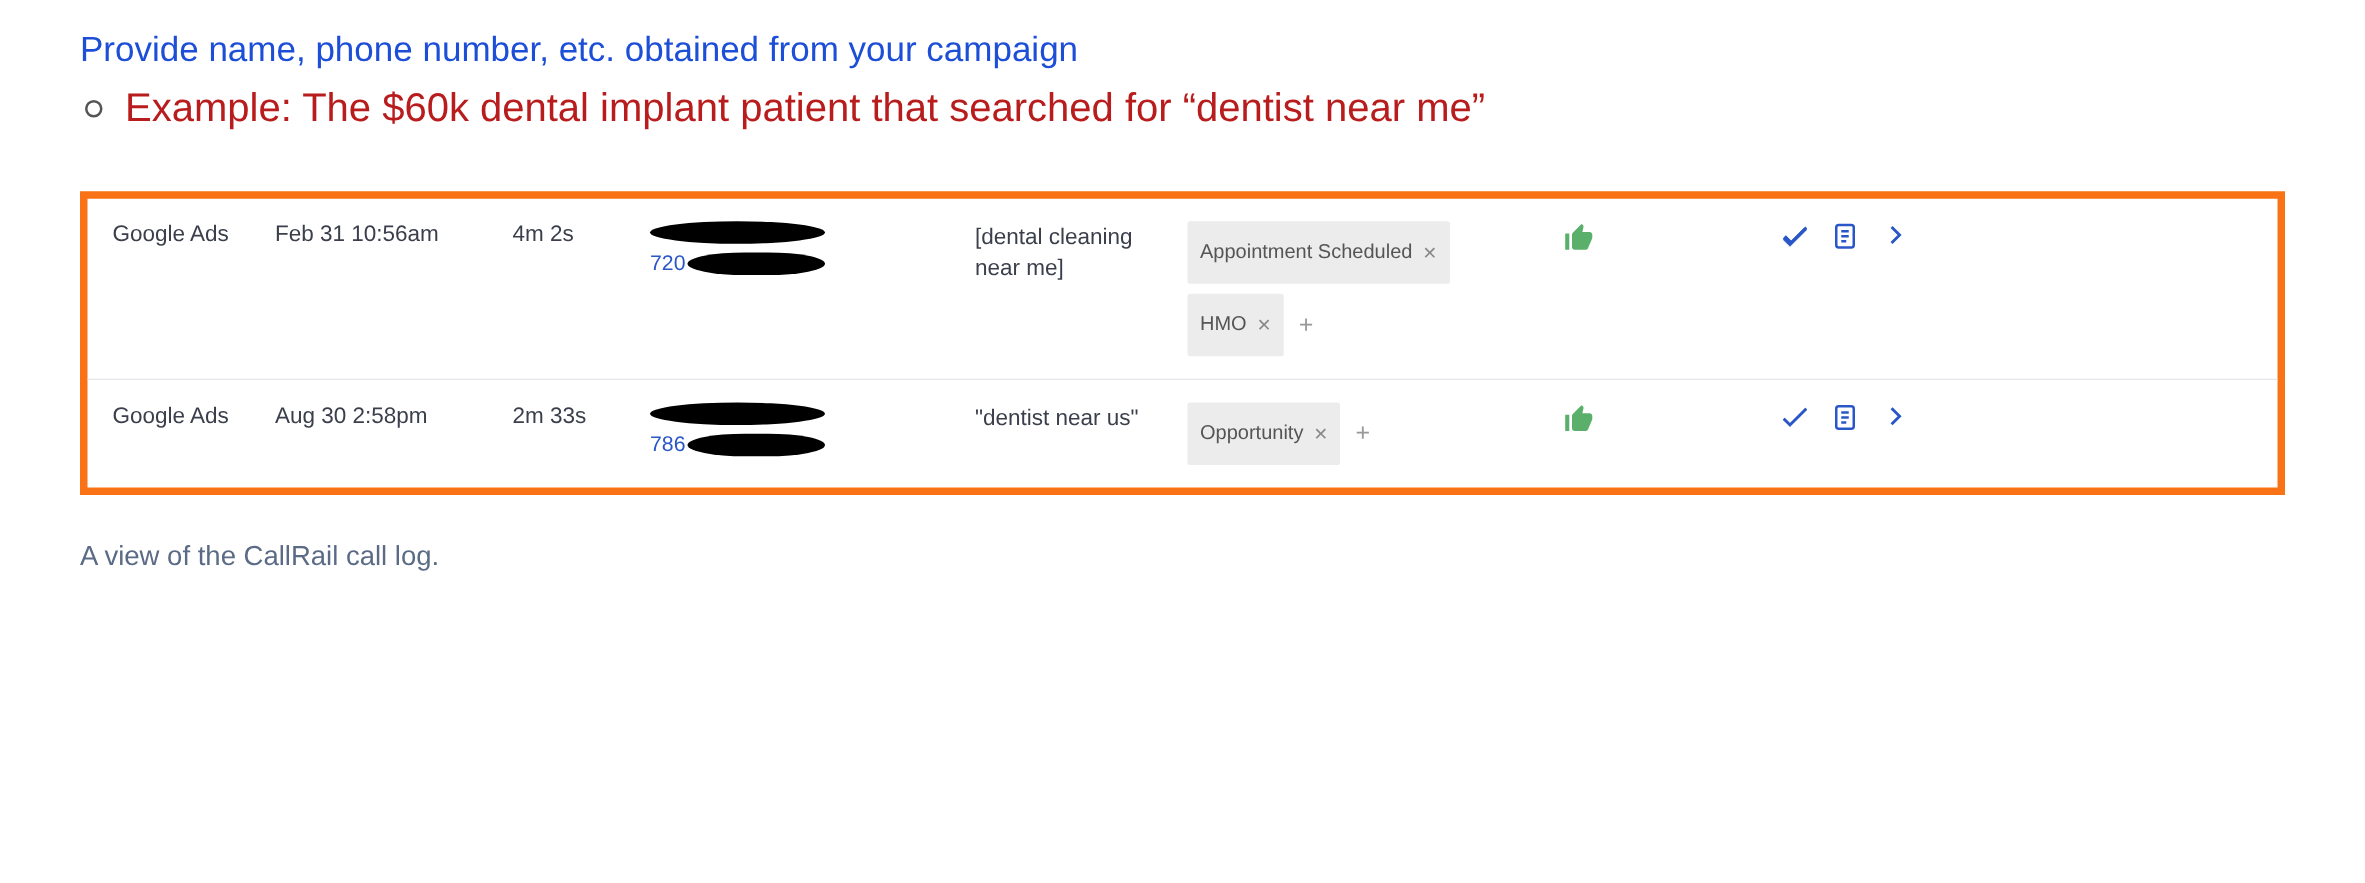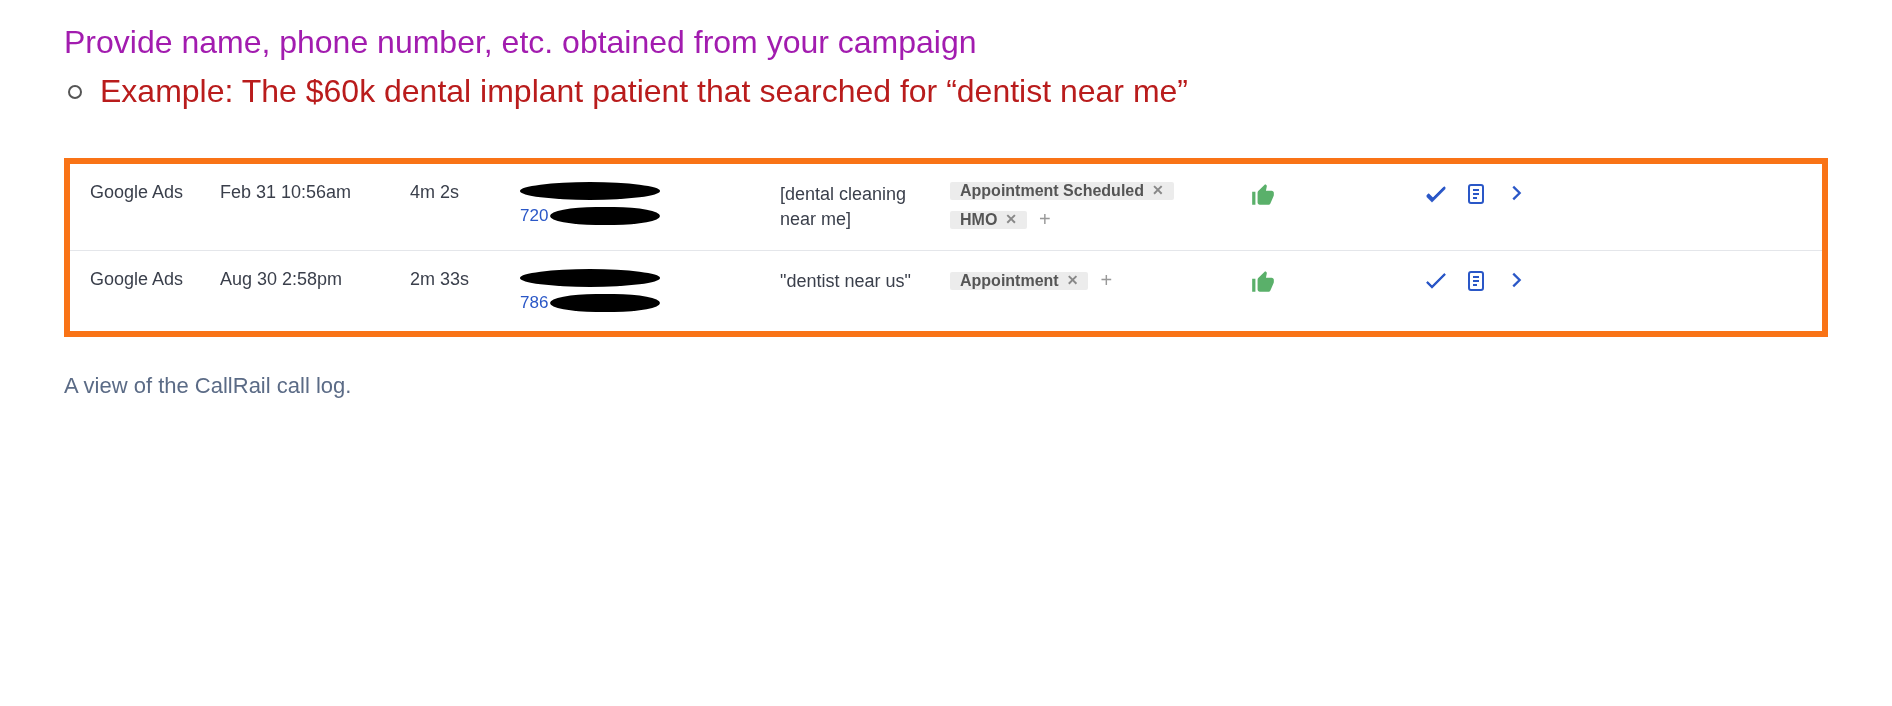--- a/index.html
+++ b/index.html
@@ -5,23 +5,23 @@
   * { box-sizing: border-box; }
   body {
     margin: 0;
     padding: 24px 64px;
     font-family: "Segoe UI", Arial, sans-serif;
     background: #fff;
     color: #222;
     width: 1892px;
   }
   .heading {
-    font-size: 32px;
+    font-size: 28px;
     font-weight: 500;
-    color: #a21caf;
+    color: #1d4ed8;
     margin: 0 0 12px 0;
   }
   .bullet-line {
     display: flex;
     align-items: center;
     gap: 18px;
     margin: 8px 0 48px 4px;
   }
   .bullet-marker {
     width: 14px; height: 14px;
@@ -73,26 +73,25 @@
     display: flex;
     align-items: center;
     gap: 2px;
   }
   .keyword { line-height: 1.4; }
   .tags { display: flex; flex-wrap: wrap; gap: 8px; align-items: center; }
   .tag {
     background: #ececec;
     color: #555;
     font-size: 16px;
-    padding: 0 10px;
+    padding: 16px 10px;
     display: inline-flex;
-    align-items: flex-start;
+    align-items: center;
     gap: 8px;
     border-radius: 2px;
-    font-weight: bold;
   }
   .tag-x { font-size: 14px; color: #888; cursor: pointer; }
   .add-tag {
     color: #999;
     font-size: 20px;
     cursor: pointer;
     padding: 0 4px;
   }
   .thumb-icon { color: #5ab06a; display:flex; align-items:center; }
   .action-icon {
@@ -182,21 +181,21 @@
     <div class="col contact">
       <span class="redact"></span>
       <span class="phone-lead">
         <span>786</span>
           <span class="redact2"></span>
       </span>
     </div>
     <div class="col keyword">"dentist near us"</div>
     <div class="col tags">
       <span class="tag">
-        <span>Appointment</span>
+        <span>Opportunity</span>
         <span class="tag-x">✕</span>
       </span>
       <span class="add-tag">+</span>
     </div>
     <div class="col thumb-icon">
       <svg width="26" height="26" viewBox="0 0 24 24" fill="#5ab06a">
           <path d="M2 21h3V9H2v12zM22 10c0-1.1-.9-2-2-2h-5.3l.8-3.8.03-.32c0-.41-.17-.79-.44-1.06L14 2 7.6 8.4C7.22 8.78 7 9.3 7 9.83V19c0 1.1.9 2 2 2h8c.78 0 1.48-.45 1.82-1.13l2.98-6.97c.12-.28.2-.58.2-.9v-2z"></path>
         </svg>
     </div>
     <div class="col"></div>

